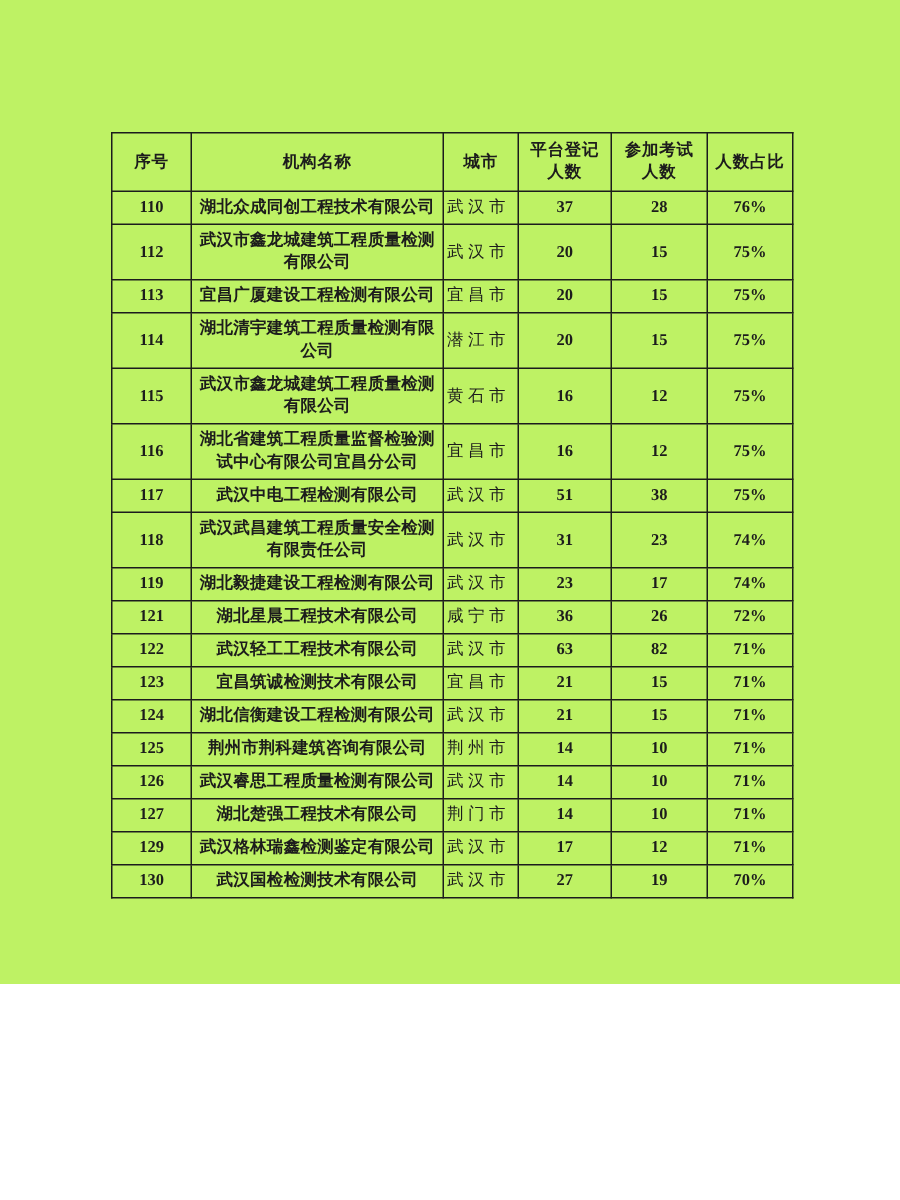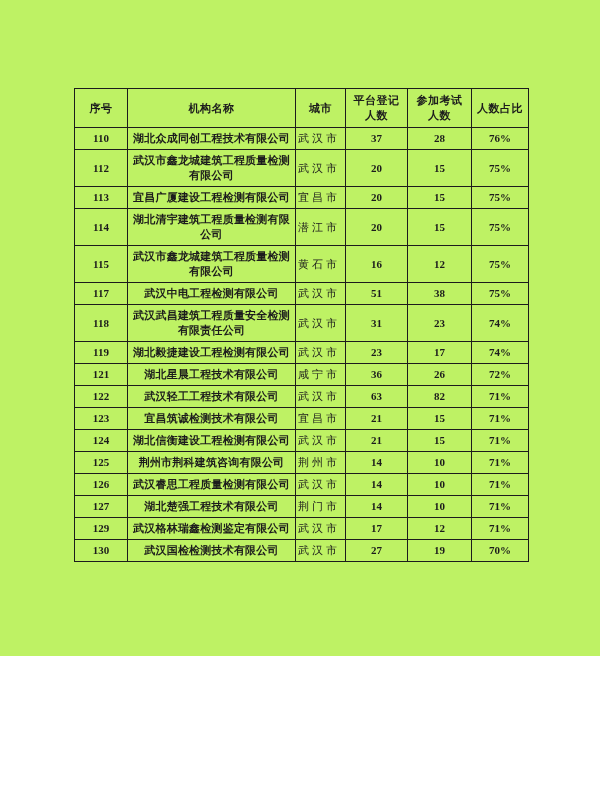--- a/index.html
+++ b/index.html
@@ -123,20 +123,28 @@
         </tr>
         <tr>
           <td class="col-no">115</td>
           <td class="col-name">武汉市鑫龙城建筑工程质量检测有限公司</td>
           <td class="col-city">黄石市</td>
           <td class="col-num">16</td>
           <td class="col-num">12</td>
           <td class="col-num">75%</td>
         </tr>
         <tr>
+          <td class="col-no">116</td>
+          <td class="col-name">湖北省建筑工程质量监督检验测试中心有限公司宜昌分公司</td>
+          <td class="col-city">宜昌市</td>
+          <td class="col-num">16</td>
+          <td class="col-num">12</td>
+          <td class="col-num">75%</td>
+        </tr>
+        <tr>
           <td class="col-no">117</td>
           <td class="col-name">武汉中电工程检测有限公司</td>
           <td class="col-city">武汉市</td>
           <td class="col-num">51</td>
           <td class="col-num">38</td>
           <td class="col-num">75%</td>
         </tr>
         <tr>
           <td class="col-no">118</td>
           <td class="col-name">武汉武昌建筑工程质量安全检测有限责任公司</td>

